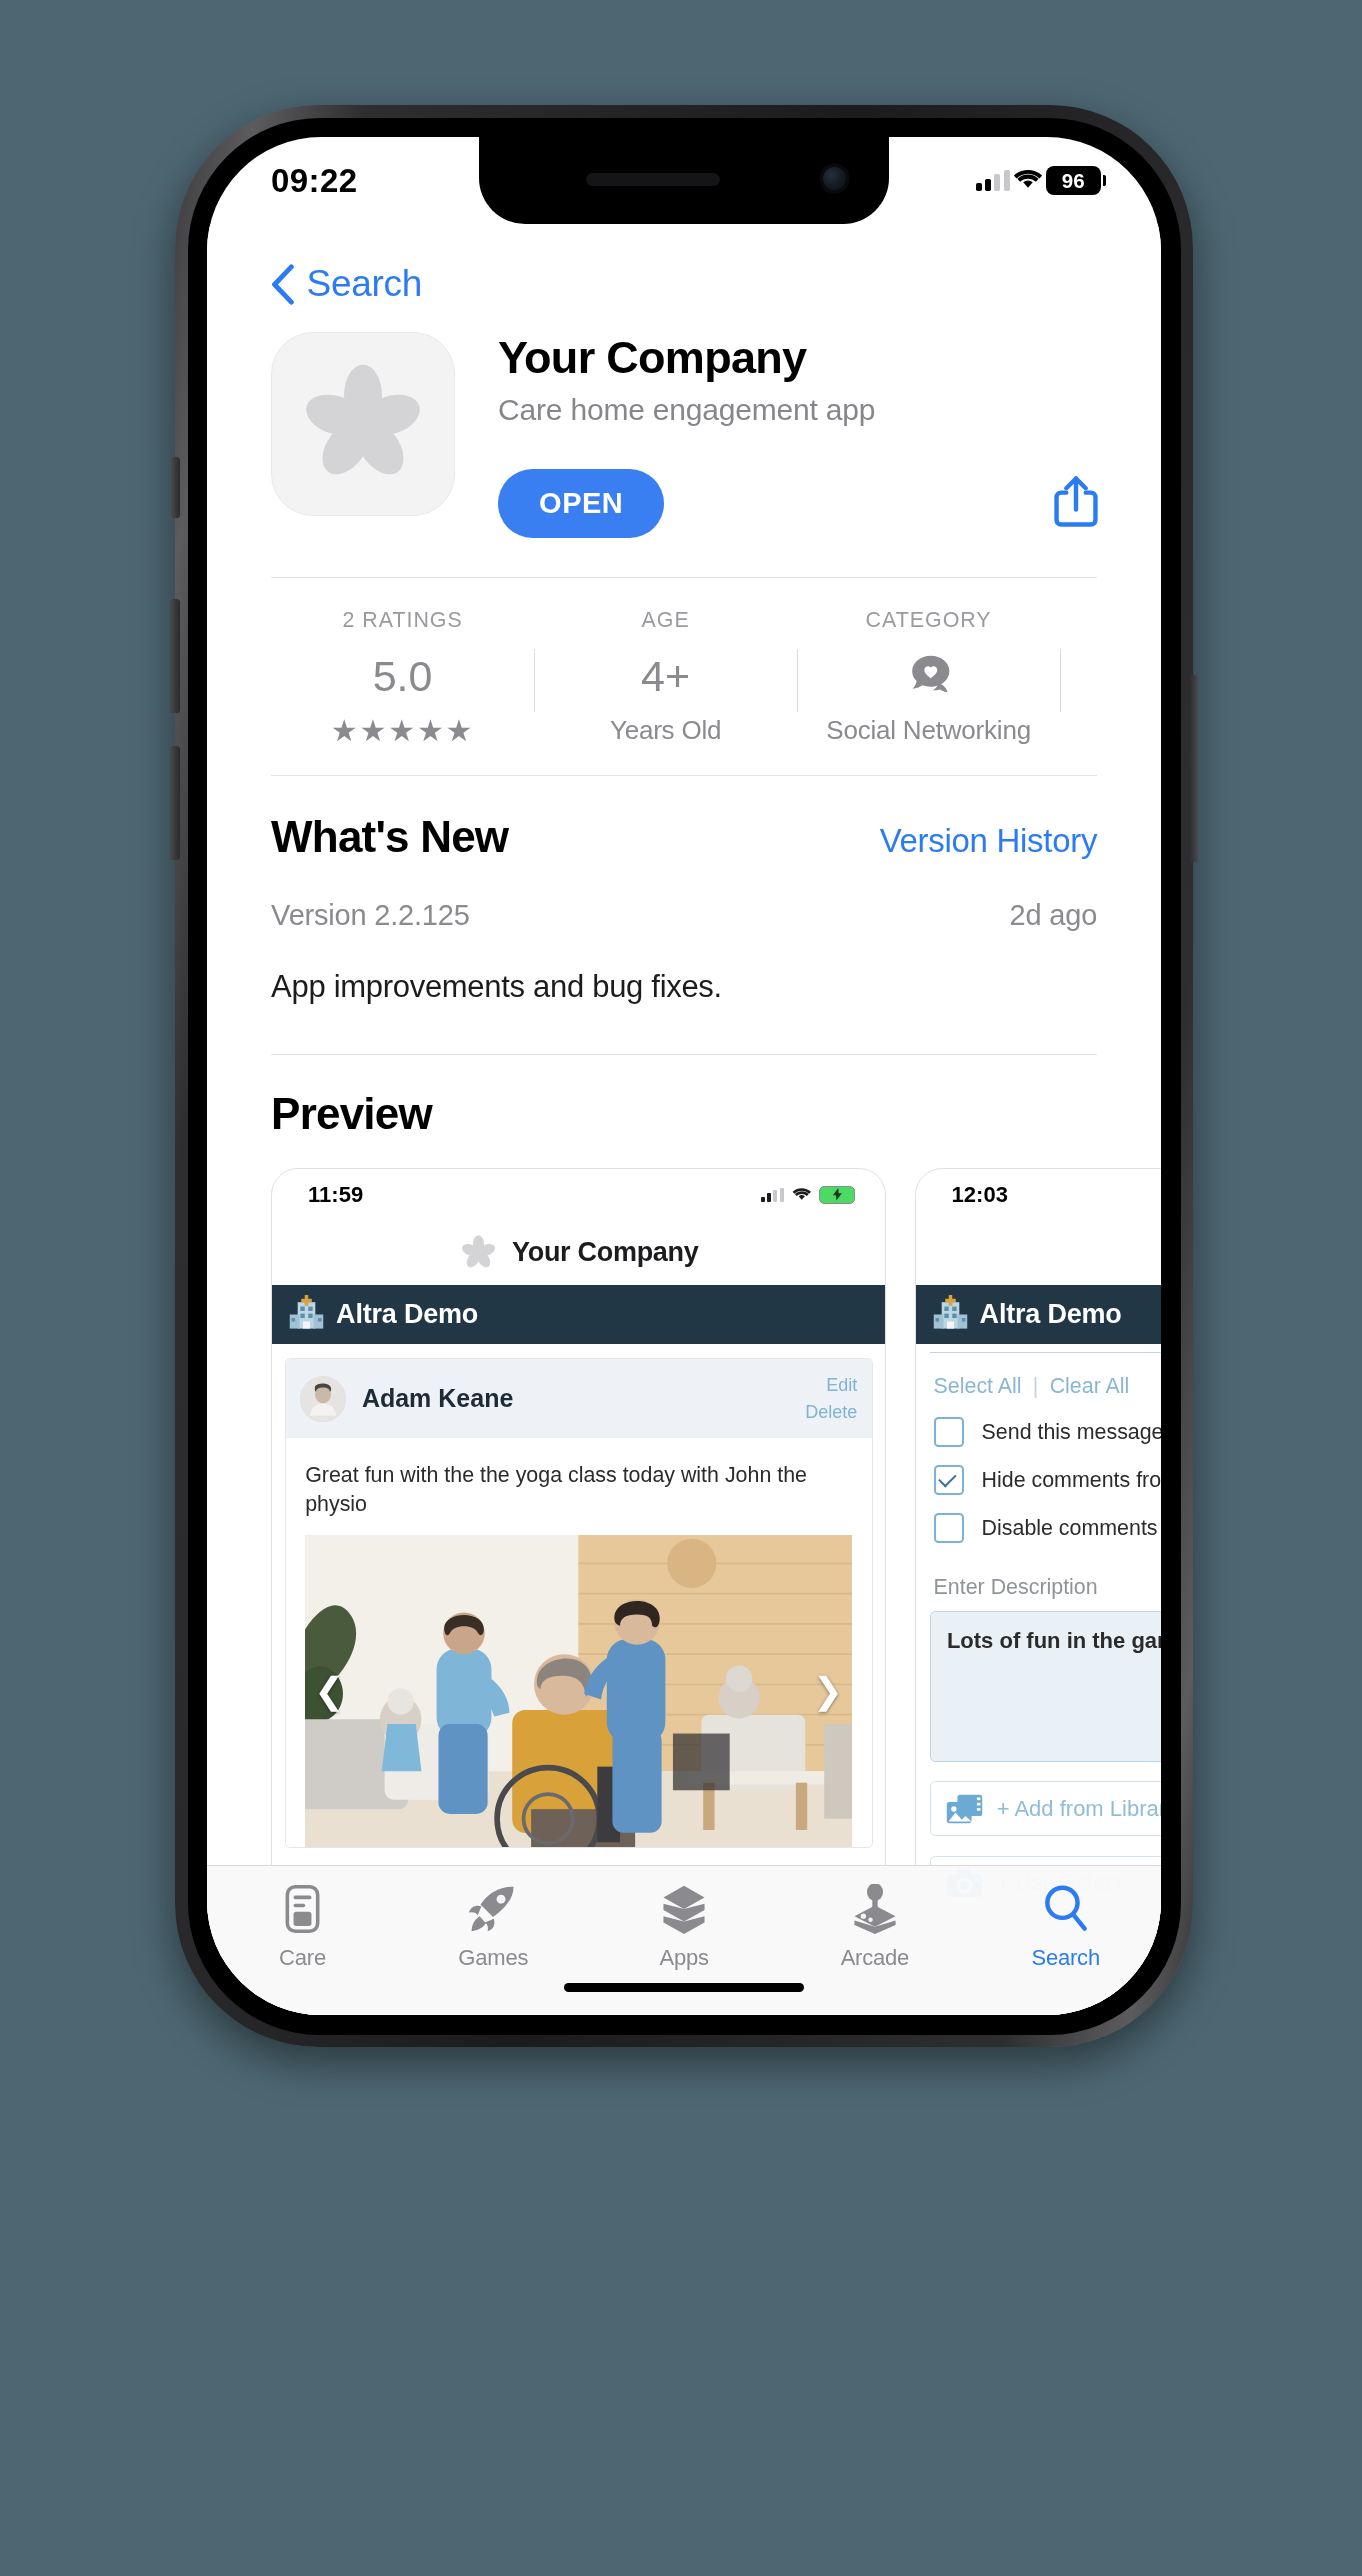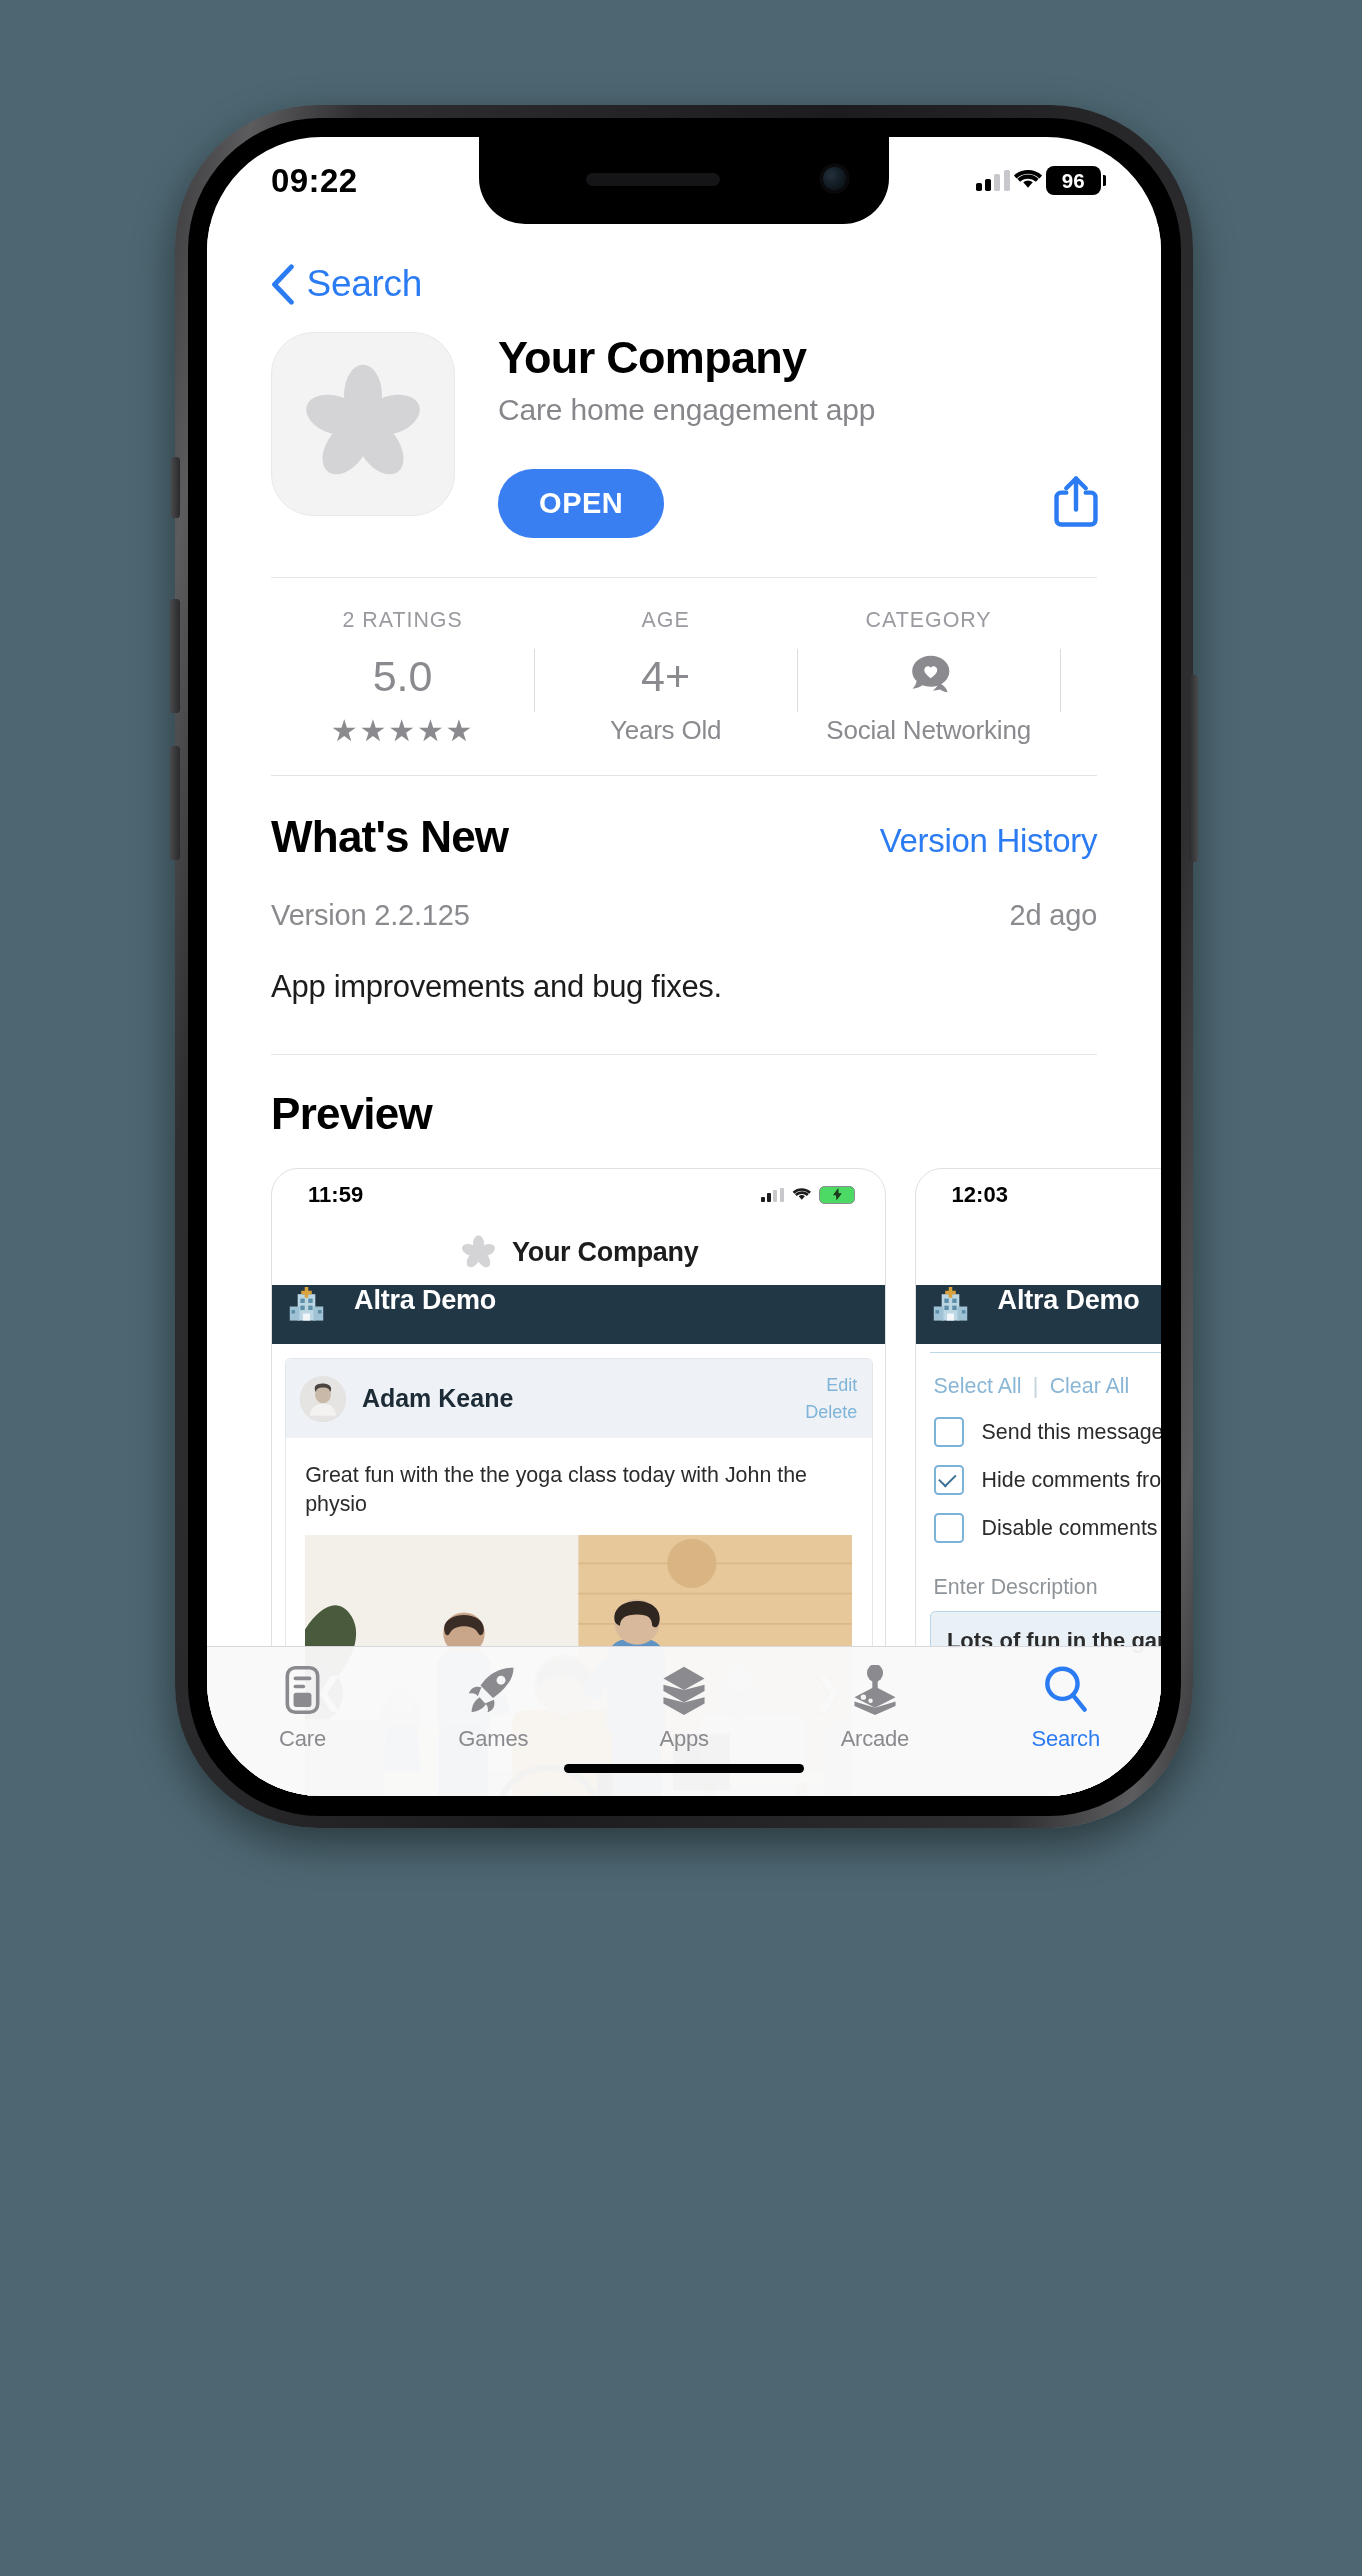--- a/index.html
+++ b/index.html
@@ -8,21 +8,21 @@
     width: 1363px; height: 2576px;
     background: #4d6772;
     font-family: "Liberation Sans", sans-serif;
     overflow: hidden;
   }
 
   
   #phone-frame {
     position: absolute;
     left: 175px; top: 105px;
-    width: 1018px; height: 1723px;
+    width: 1018px; height: 1942px;
     border-radius: 143px;
     background: linear-gradient(100deg,#3a3a3c 0%,#5c5c5e 6%,#2e2e30 14%,#1c1c1e 50%,#2e2e30 86%,#5c5c5e 95%,#343436 100%);
     box-shadow: 0 16px 43px rgba(0,0,0,.45);
   }
   #phone-bezel {
     position: absolute; left: 12.5px; top: 12.5px;
     width: calc(100% - 25px); height: calc(100% - 25px);
     border-radius: 132px; background: #000;
   }
   #phone-screen {
@@ -156,21 +156,21 @@
   .shot-sig i:nth-child(2){height:9px}
   .shot-sig i:nth-child(3){height:11.6px;background:#c7c7cc}
   .shot-sig i:nth-child(4){height:14.3px;background:#c7c7cc}
   .shot-batt {
     width: 36px; height: 18px; border:1.8px solid #8a8a8f; border-radius:5.3px;
     background:#4cd964; position:relative; display:flex; align-items:center; justify-content:center;
   }
   .shot-brand { display:flex; align-items:center; justify-content:center; gap:14.3px; height: 64px; }
   .shot-brand-name { font-size: 27px; font-weight:700; color:#1c1c1e; letter-spacing:-0.3px; white-space:nowrap;}
   .shot-navbar {
-    background:#223746; height: 59px; display:flex; align-items:flex-start; gap: 29px;
+    background:#223746; height: 59px; display:flex; align-items:center; gap: 11px;
     padding-left: 16px;
   }
   .shot-navbar-title { color:#fff; font-size: 27px; font-weight:700; letter-spacing:-0.2px; }
 
   
   .post-card { margin: 14.3px 12.5px 0 12.5px; border:0.9px solid #e4e7ea; border-radius: 5.3px; overflow:hidden; }
   .post-head { background:#eef2f6; display:flex; align-items:center; padding: 12.5px 14.3px; }
   .post-avatar {
     width: 46px; height: 46px; border-radius:50%; flex:0 0 auto; overflow:hidden;
     background: radial-gradient(circle at 50% 34%, #efeeec 0%, #dedcda 55%, #cfcdcb 100%);

